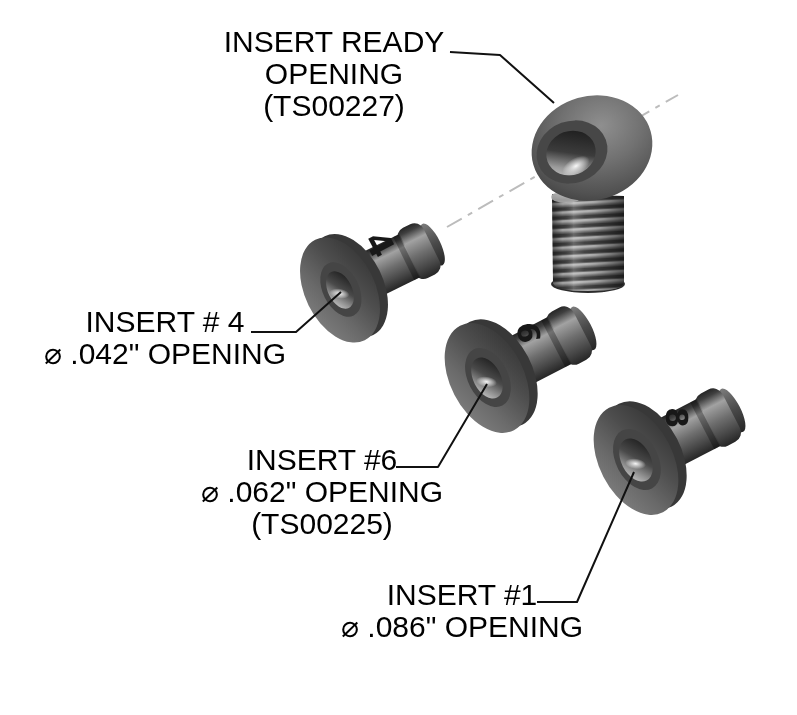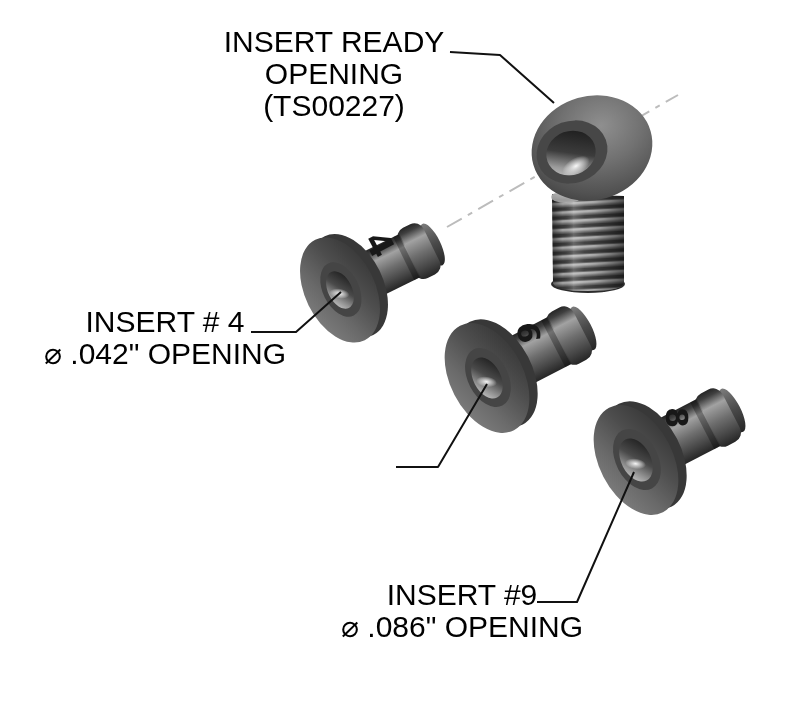--- a/index.html
+++ b/index.html
@@ -161,19 +161,24 @@
     <span>INSERT READY</span>
     <span>OPENING</span>
     <span>(TS00227)</span>
   </div>
 
   <div class="callout" style="left:165px; top:306px;">
     <span>INSERT # 4</span>
     <span>⌀ .042" OPENING</span>
   </div>
 
+  <div class="callout" style="left:322px; top:444px;">
+    <span>INSERT #6</span>
+    <span>⌀ .062" OPENING</span>
+    <span>(TS00225)</span>
+  </div>
 
   <div class="callout" style="left:462px; top:579px;">
-    <span>INSERT #9</span>
+    <span>INSERT #1</span>
     <span>⌀ .086" OPENING</span>
   </div>
 
 </div>
 
 </body></html>

